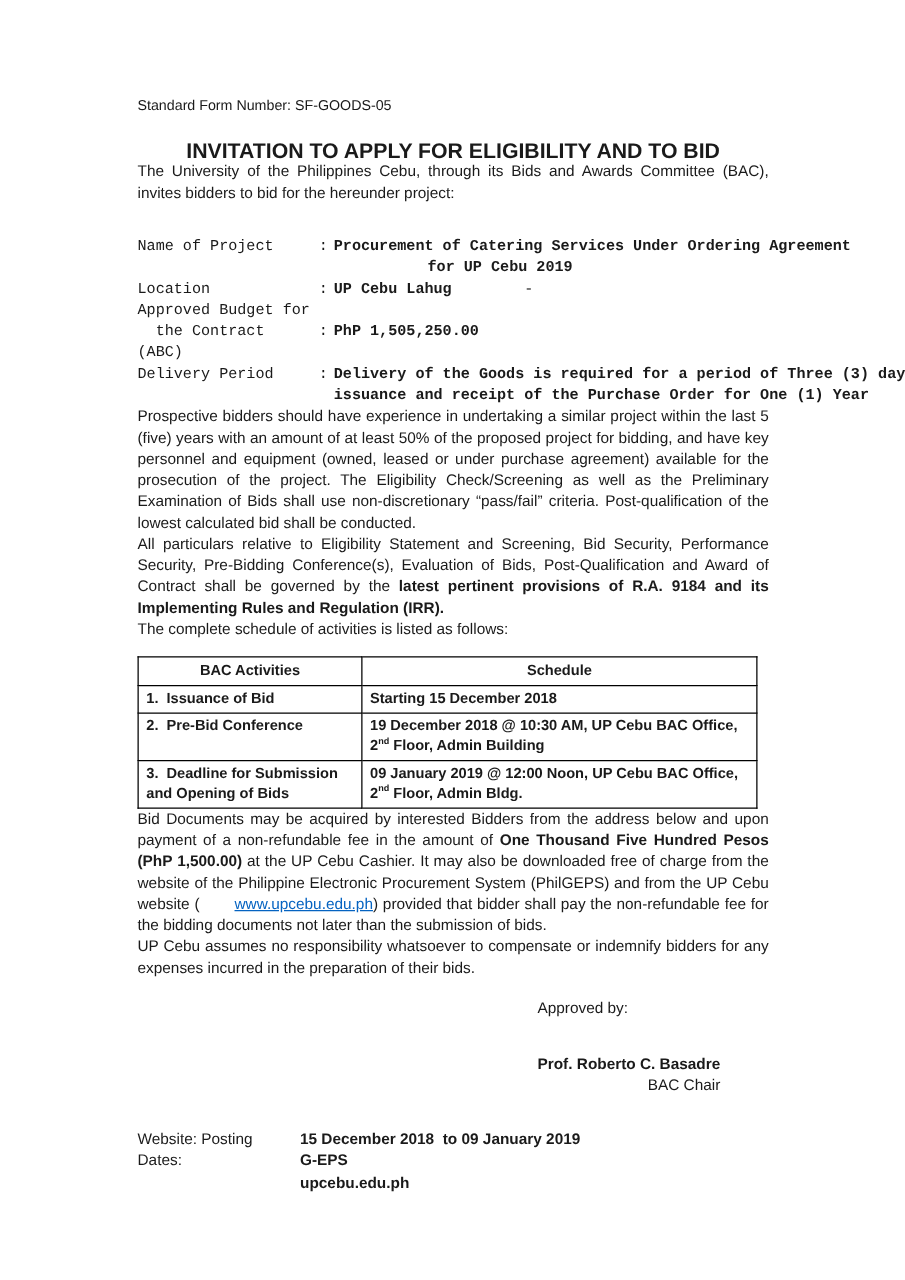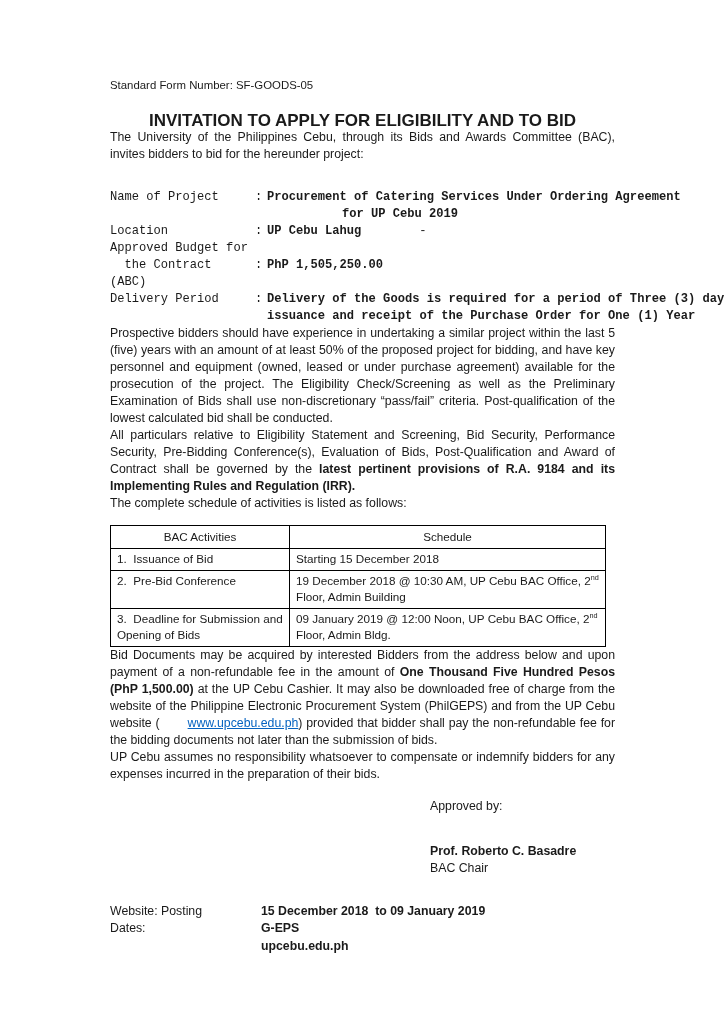--- a/index.html
+++ b/index.html
@@ -36,43 +36,43 @@
   .details .lbl{white-space:pre-wrap;}
   .details .val{font-weight:bold;white-space:nowrap;}
   .details .val.indent{padding-left:75px;}
   .stray-dash{display:inline-block;margin-left:58px;font-weight:normal;}
 
   table.sched{
     width:496px;border-collapse:collapse;margin-top:13px;
     font-size:11.7px;line-height:16.5px;
   }
   table.sched th,table.sched td{
-    border:1px solid #000;font-weight:normal;
+    border:1px solid #000;font-weight:bold;
     padding:2px 6px;vertical-align:top;text-align:left;
   }
   table.sched th{text-align:center;padding:3px 6px;}
   table.sched .col-act{width:166px;}
   td.act{white-space:pre-wrap;}
   sup{font-size:0.62em;vertical-align:super;line-height:0;}
 
   .doclink{
     color:var(--link-color,#0563C1);
     text-decoration:underline;
     cursor:pointer;
     margin-left:28px;
   }
   .approved{margin-top:15px;margin-left:320px;}
   .sig{margin-top:28px;margin-left:320px;display:inline-block;}
   .sig .name{font-weight:bold;white-space:nowrap;}
-  .sig .role{text-align:left;}
+  .sig .role{text-align:right;}
 
   .footer{
     position:absolute;left:110px;top:903px;
     display:grid;grid-template-columns:130px auto;
-    font-size:12.3px;line-height:17.3px;gap:21px;
+    font-size:12.3px;line-height:17.3px;
   }
   .footer .vals{font-weight:bold;white-space:pre-wrap;}
 </style>
 </head>
 <body>
 
 <div class="page">
   <div class="content">
 
     <div class="meta">Standard Form Number: SF-GOODS-05</div>

